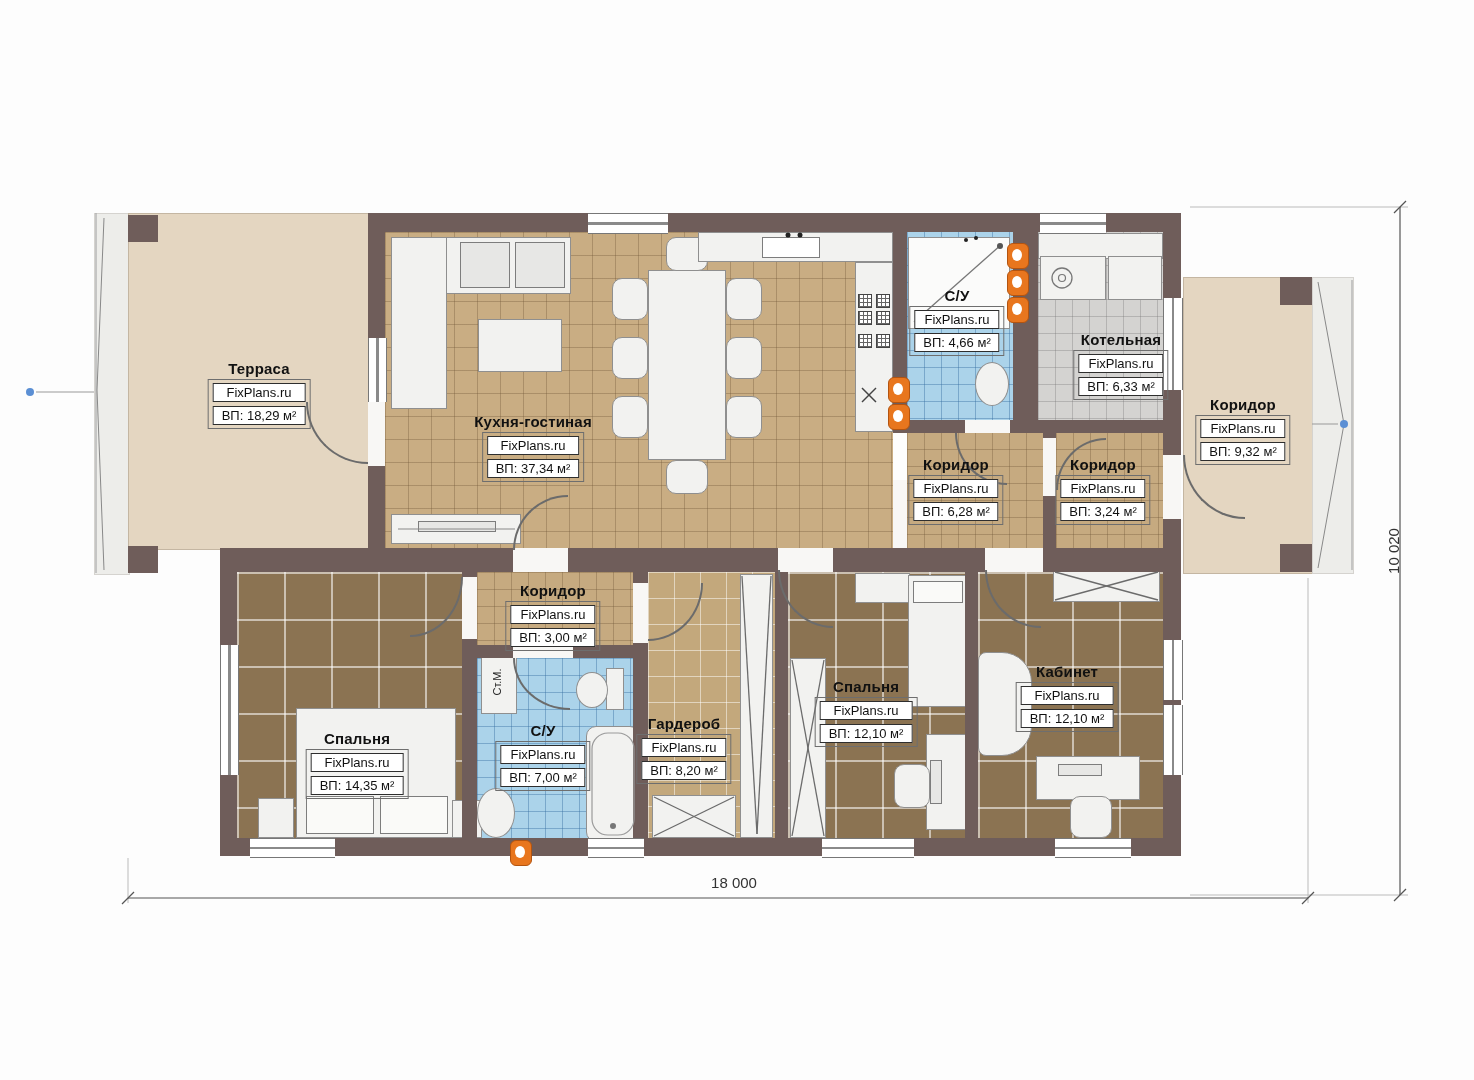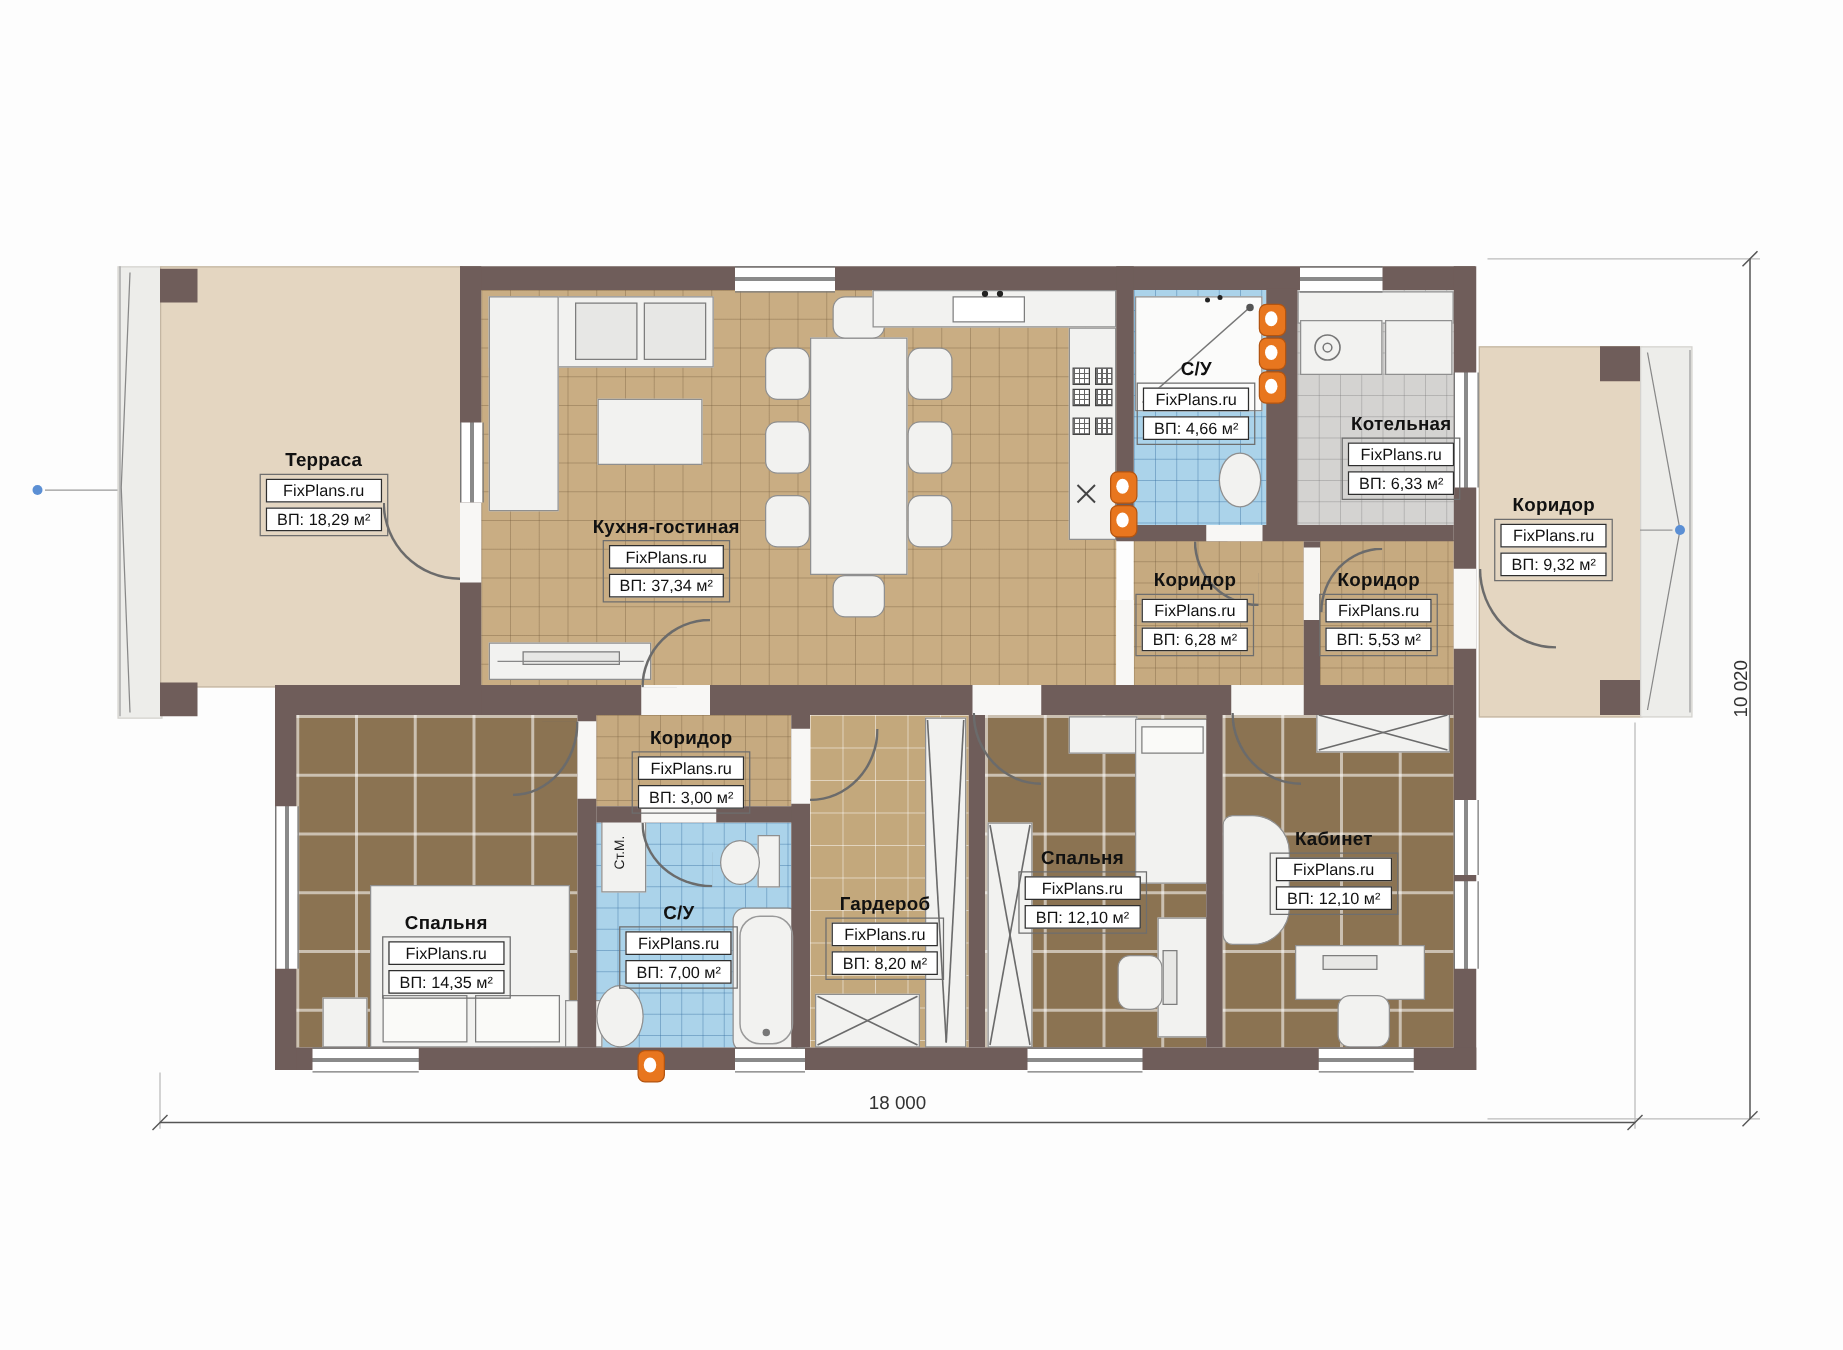--- a/index.html
+++ b/index.html
@@ -318,21 +318,21 @@
     <div class="lbox">
       <div class="lcell">FixPlans.ru</div>
       <div class="lcell">ВП: 6,28 м²</div>
     </div>
   </div>
 
   <div class="rlabel" style="left:1103px;top:456px;">
     <div class="rname">Коридор</div>
     <div class="lbox">
       <div class="lcell">FixPlans.ru</div>
-      <div class="lcell">ВП: 5,53 м²</div>
+      <div class="lcell">ВП: 3,24 м²</div>
     </div>
   </div>
 
   <div class="rlabel" style="left:553px;top:582px;">
     <div class="rname">Коридор</div>
     <div class="lbox">
       <div class="lcell">FixPlans.ru</div>
       <div class="lcell">ВП: 3,00 м²</div>
     </div>
   </div>
@@ -346,21 +346,21 @@
   </div>
 
   <div class="rlabel" style="left:543px;top:722px;">
     <div class="rname">С/У</div>
     <div class="lbox">
       <div class="lcell">FixPlans.ru</div>
       <div class="lcell">ВП: 7,00 м²</div>
     </div>
   </div>
 
-  <div class="rlabel" style="left:708px;top:715px;">
+  <div class="rlabel" style="left:684px;top:715px;">
     <div class="rname">Гардероб</div>
     <div class="lbox">
       <div class="lcell">FixPlans.ru</div>
       <div class="lcell">ВП: 8,20 м²</div>
     </div>
   </div>
 
   <div class="rlabel" style="left:866px;top:678px;">
     <div class="rname">Спальня</div>
     <div class="lbox">
@@ -372,16 +372,16 @@
   <div class="rlabel" style="left:1067px;top:663px;">
     <div class="rname">Кабинет</div>
     <div class="lbox">
       <div class="lcell">FixPlans.ru</div>
       <div class="lcell">ВП: 12,10 м²</div>
     </div>
   </div>
 
   <div class="stm" style="left:483px;top:676px;">Ст.М.</div>
 
-  <div class="dimtext" style="left:718px;top:874px;transform:translateX(-50%);">18 000</div>
+  <div class="dimtext" style="left:734px;top:874px;transform:translateX(-50%);">18 000</div>
   <div class="dimtext" style="left:1393px;top:551px;transform:translate(-50%,-50%) rotate(-90deg);">10 020</div>
 
 </div>
 
 </body></html>

